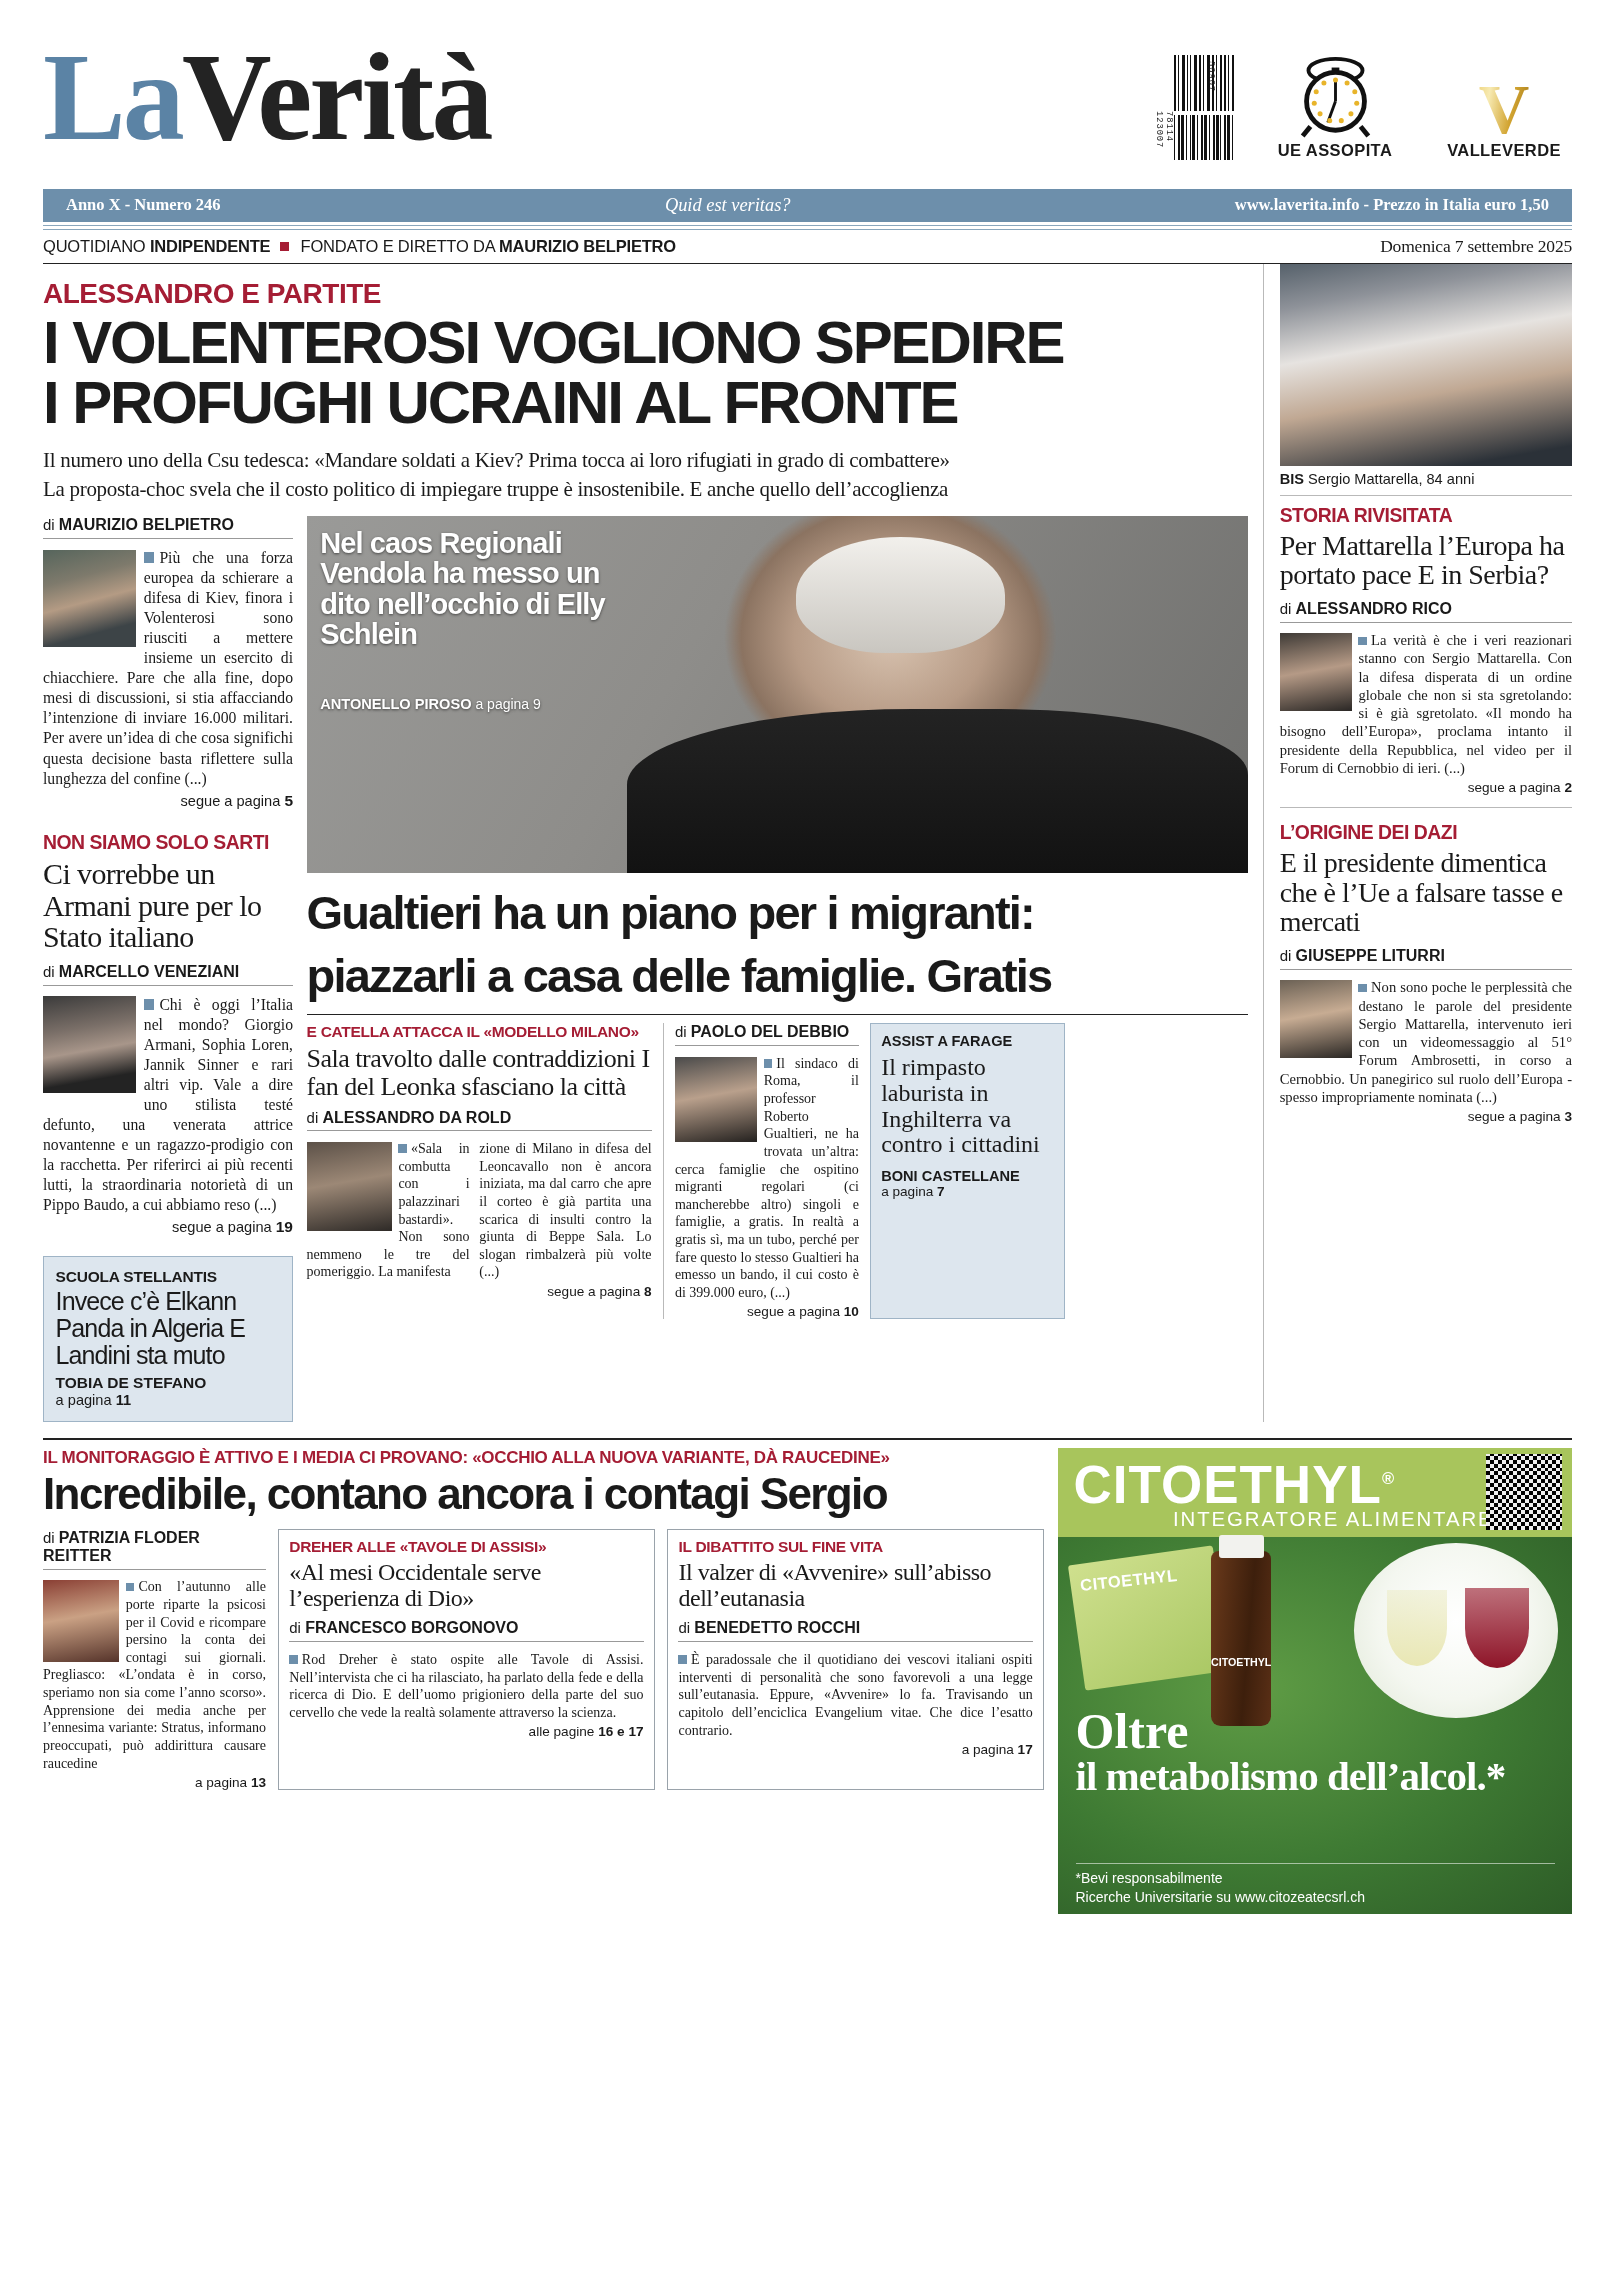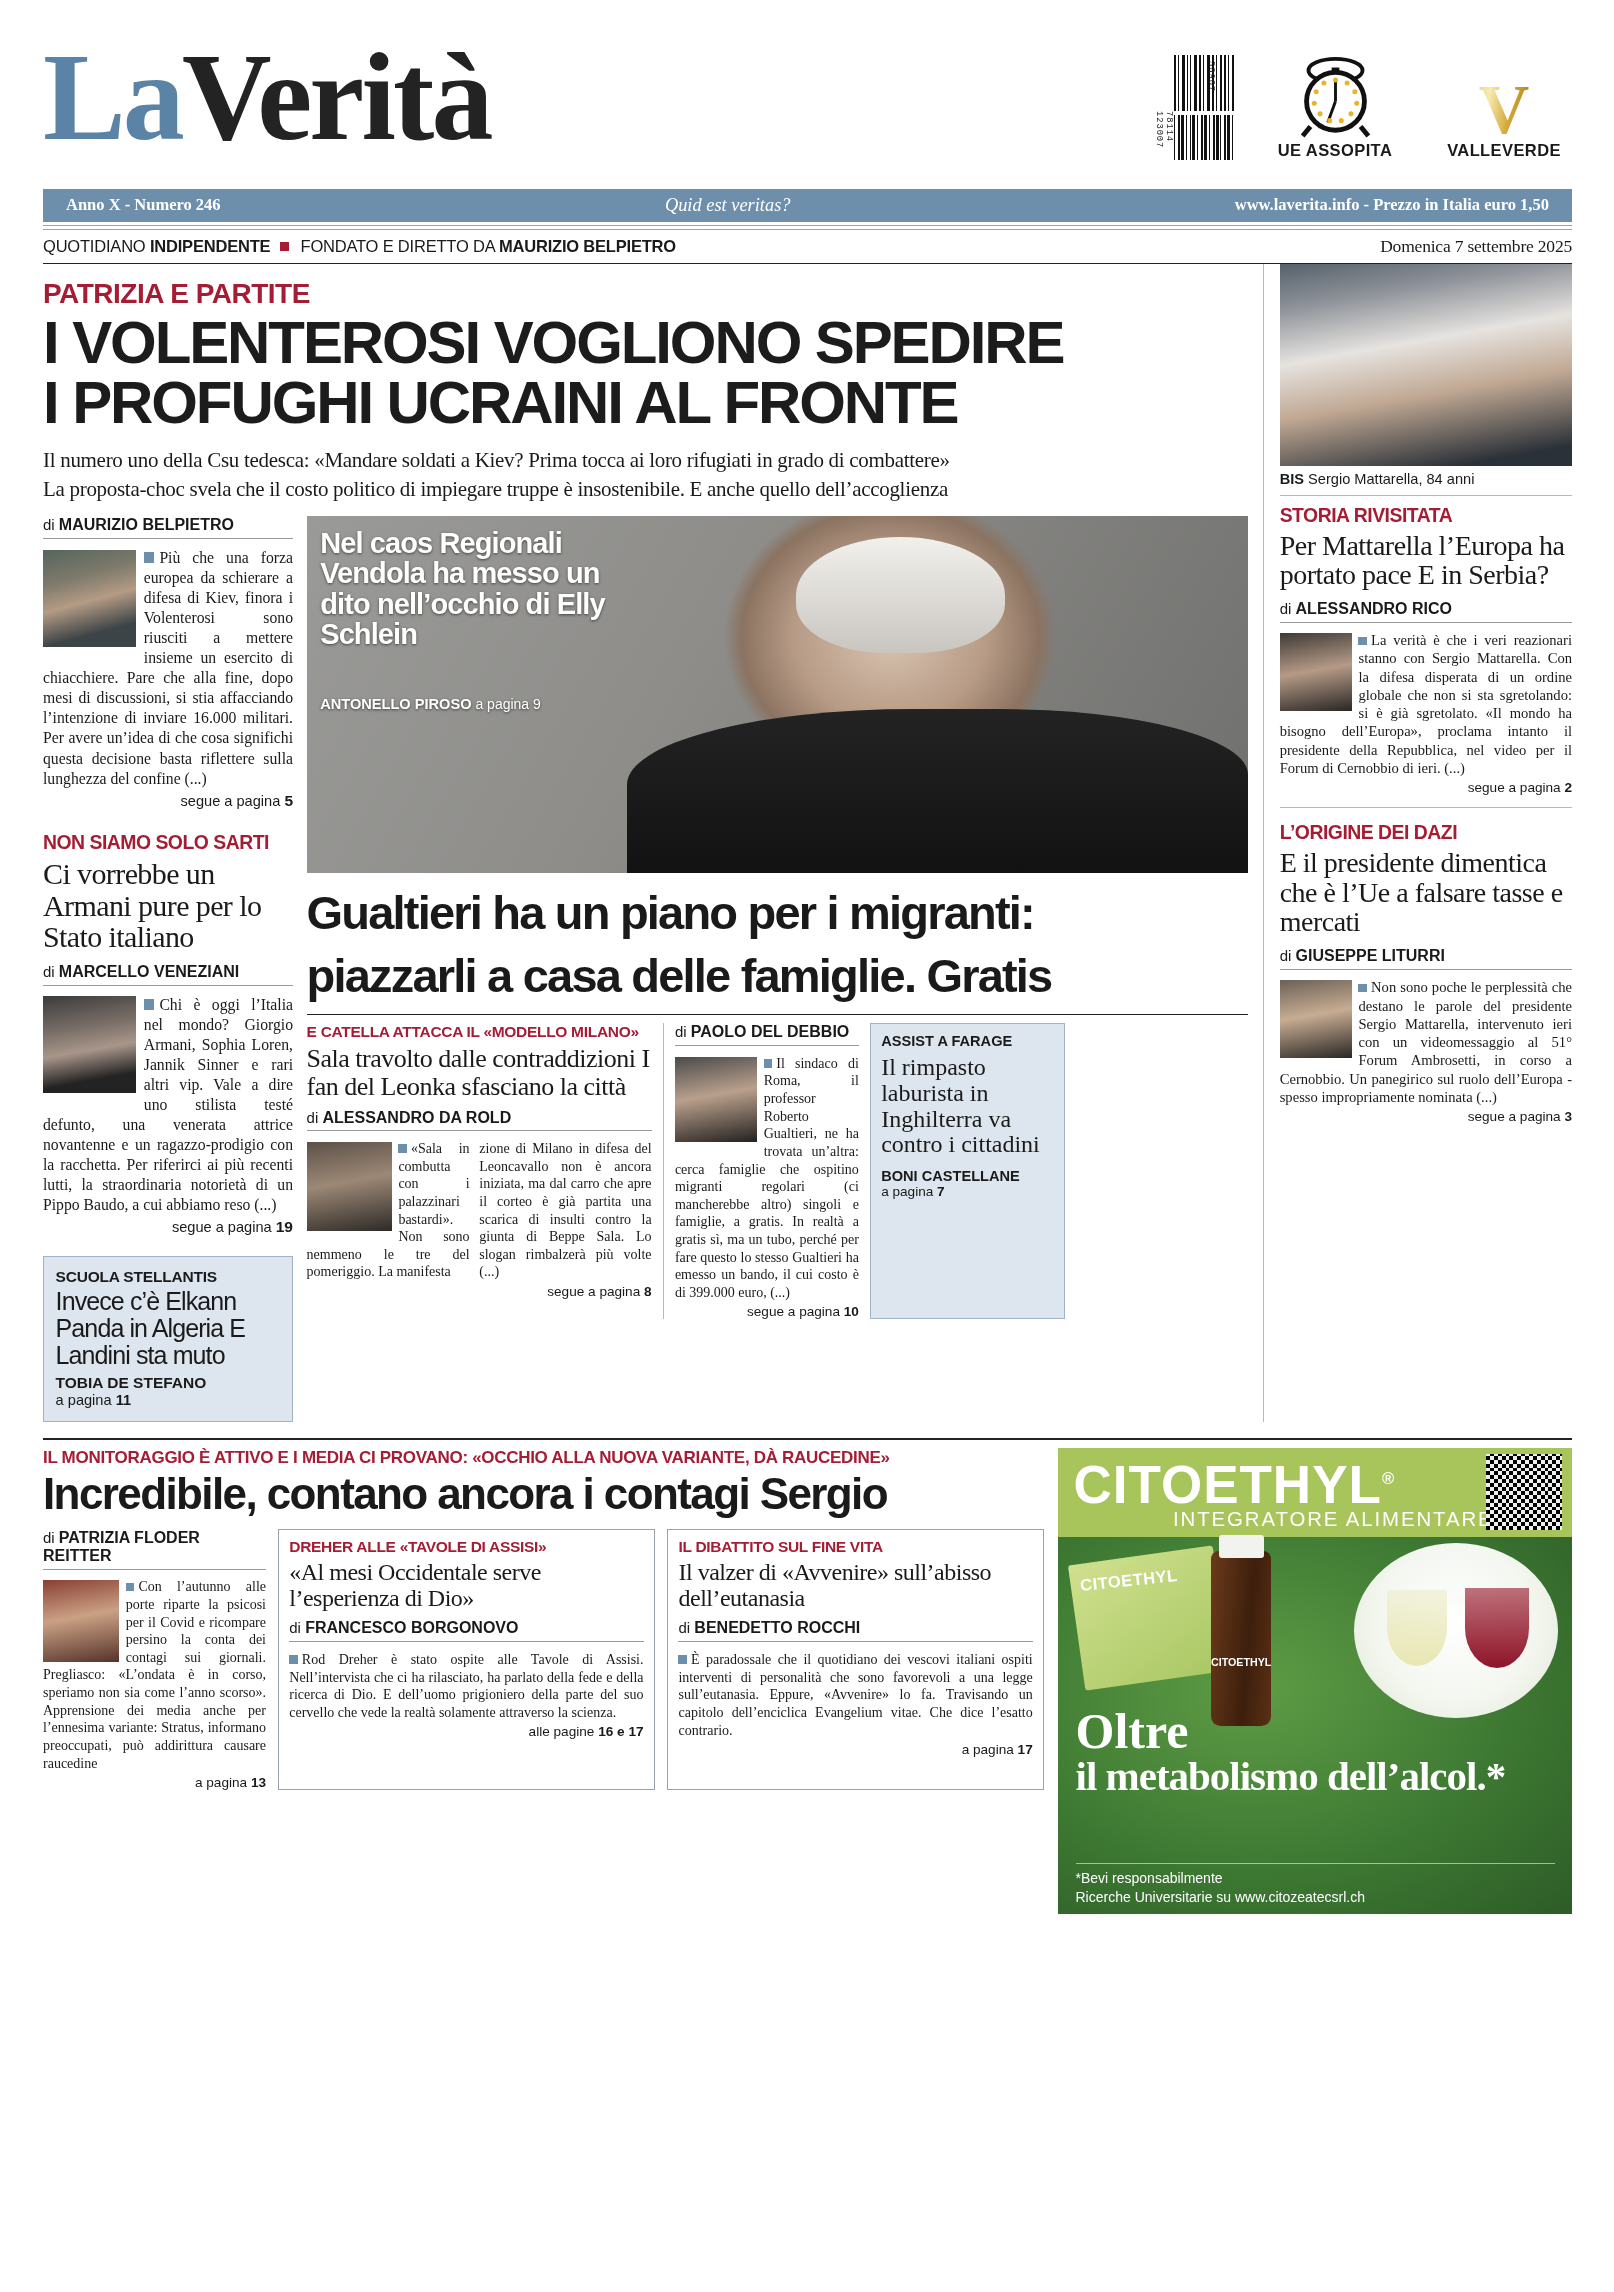--- a/index.html
+++ b/index.html
@@ -193,21 +193,21 @@
       <span>FONDATO E DIRETTO DA</span>
       <b>MAURIZIO BELPIETRO</b>
     </span>
     <span class="date">Domenica 7 settembre 2025</span>
   </div>
 
   <div class="main-grid">
 
     <div class="col-left">
 
-      <div class="kicker">PATRIZIA E PARTITE</div>
+      <div class="kicker">ALESSANDRO E PARTITE</div>
       <h1 class="lead">I VOLENTEROSI VOGLIONO SPEDIRE</h1>
       <h1 class="lead">I PROFUGHI UCRAINI AL FRONTE</h1>
       <div class="deck">Il numero uno della Csu tedesca: «Mandare soldati a Kiev? Prima tocca ai loro rifugiati in grado di combattere»</div>
       <div class="deck" style="margin-top:1.9px">La proposta-choc svela che il costo politico di impiegare truppe è insostenibile. E anche quello dell’accoglienza</div>
 
       <div class="two-col">
 
         <div class="opcol">
 
           <div class="byline">

